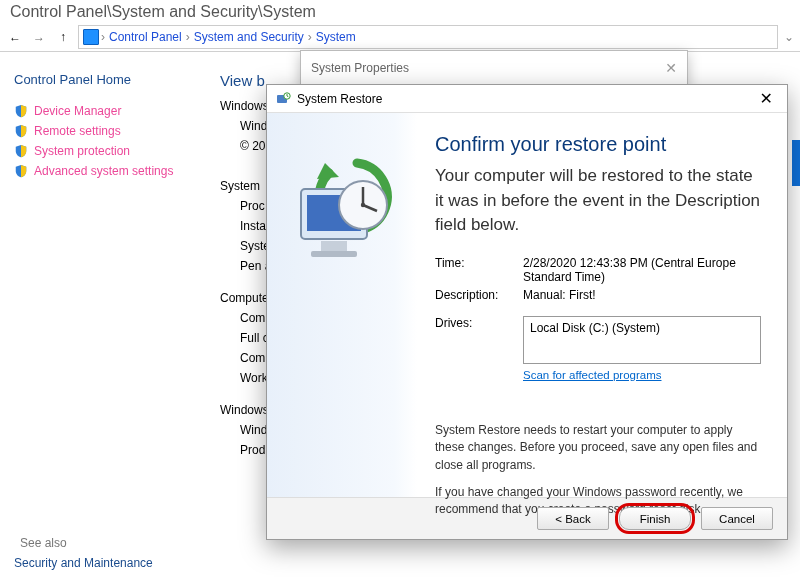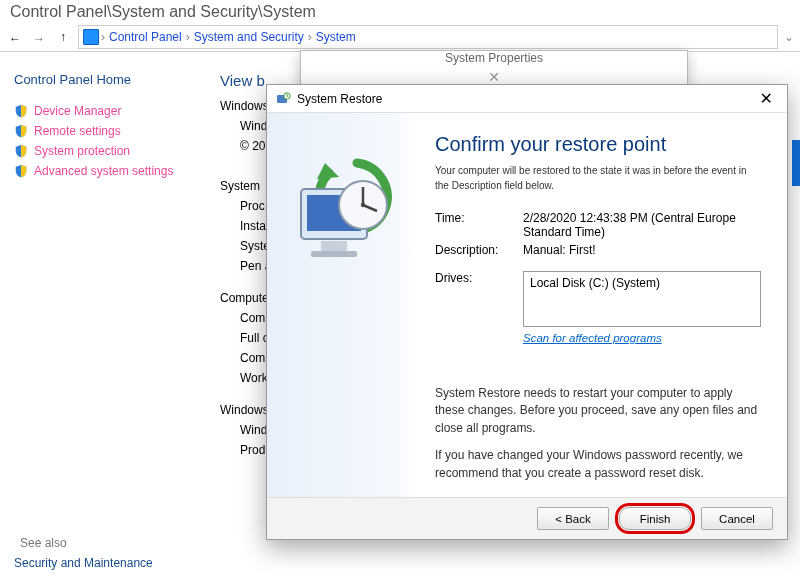--- a/index.html
+++ b/index.html
@@ -28,38 +28,38 @@
 .seealso { position:absolute; left:20px; bottom:28px; color:#777; font-size:12px; }
 .seclink { position:absolute; left:14px; bottom:8px; color:#1a4b8d; }
 
 .content { flex:1; padding:20px 10px; }
 .content h1 { color:#1a4b8d; font-weight:normal; font-size:15px; margin-bottom:10px; }
 .content .secttl { font-weight:normal; color:#000; margin-top:10px; }
 .content .subitem { padding-left:20px; color:#000; margin-top:6px; }
 
 
 .sysprops { position:absolute; left:300px; top:50px; width:388px; height:40px; background:#fff; border:1px solid #bbb; box-shadow:0 4px 14px rgba(0,0,0,0.25); }
-.sysprops .hdr { height:34px; display:flex; align-items:center; justify-content:space-between; padding:0 10px; color:#666;flex-direction:column; }
+.sysprops .hdr { height:34px; display:flex; align-items:center; justify-content:space-between; padding:0 10px; color:#666; }
 .sysprops .close { font-size:14px; color:#999; }
 
 
 .restore { position:absolute; left:266px; top:84px; width:522px; height:456px; background:#fff; border:1px solid #999; box-shadow:0 8px 24px rgba(0,0,0,0.35); }
 .restore .hdr { height:28px; display:flex; align-items:center; justify-content:space-between; padding:0 8px; border-bottom:1px solid #e0e0e0; }
 .restore .hdr .ttl { display:flex; align-items:center; gap:6px; }
 .restore .hdr .x { font-size:16px; color:#000; cursor:pointer; padding:0 6px; }
 .restore .body2 { display:flex; height:calc(100% - 28px - 42px); }
 .restore .leftimg { width:150px; background:linear-gradient(to right,#e8f0fa 0%,#f5f9fe 85%,#fff 100%); display:flex; align-items:flex-start; justify-content:center; padding-top:40px; }
 .restore .rightpane { flex:1; padding:20px 26px 6px 18px; }
 .restore h2 { font-size:20px; font-weight:normal; color:#0a3a7a; margin-bottom:8px; }
-.restore .explain { color:#333; font-size:10px; margin-bottom:18px; line-height:1.45; }
+.restore .explain { color:#333; font-size:17px; margin-bottom:18px; line-height:1.45; }
 .kv { display:flex; margin-bottom:4px; font-size:11.5px; }
 .kv .k { width:88px; color:#000; }
 .kv .v { flex:1; color:#000; }
-.drivesbox { border:1px solid #999; height:56px; padding:4px 6px; font-size:11.5px; margin-bottom:4px; }
-.scanlink { color:#0066cc; text-decoration:underline; font-size:11.5px; cursor:pointer;font-style:italic; }
+.drivesbox { border:1px solid #999; height:48px; padding:4px 6px; font-size:11.5px; margin-bottom:4px; }
+.scanlink { color:#0066cc; text-decoration:underline; font-size:11.5px; cursor:pointer; }
 .notes { font-size:11.5px; color:#333; margin-top:40px; line-height:1.45; }
 .notes p { margin-bottom:10px; }
 
 .restore .btnrow { height:42px; border-top:1px solid #ddd; background:#f3f3f3; display:flex; align-items:center; justify-content:flex-end; gap:10px; padding:0 14px; }
 .wbtn { min-width:72px; height:23px; background:linear-gradient(#fefefe,#e7e7e7); border:1px solid #aaa; border-radius:2px; font-size:11.5px; cursor:pointer; display:flex; align-items:center; justify-content:center; }
 .finish-hl { outline:3px solid #d80202; outline-offset:1px;border-radius:10px; }
 
 
 .smicon { width:16px; height:16px; display:inline-block; }
 

